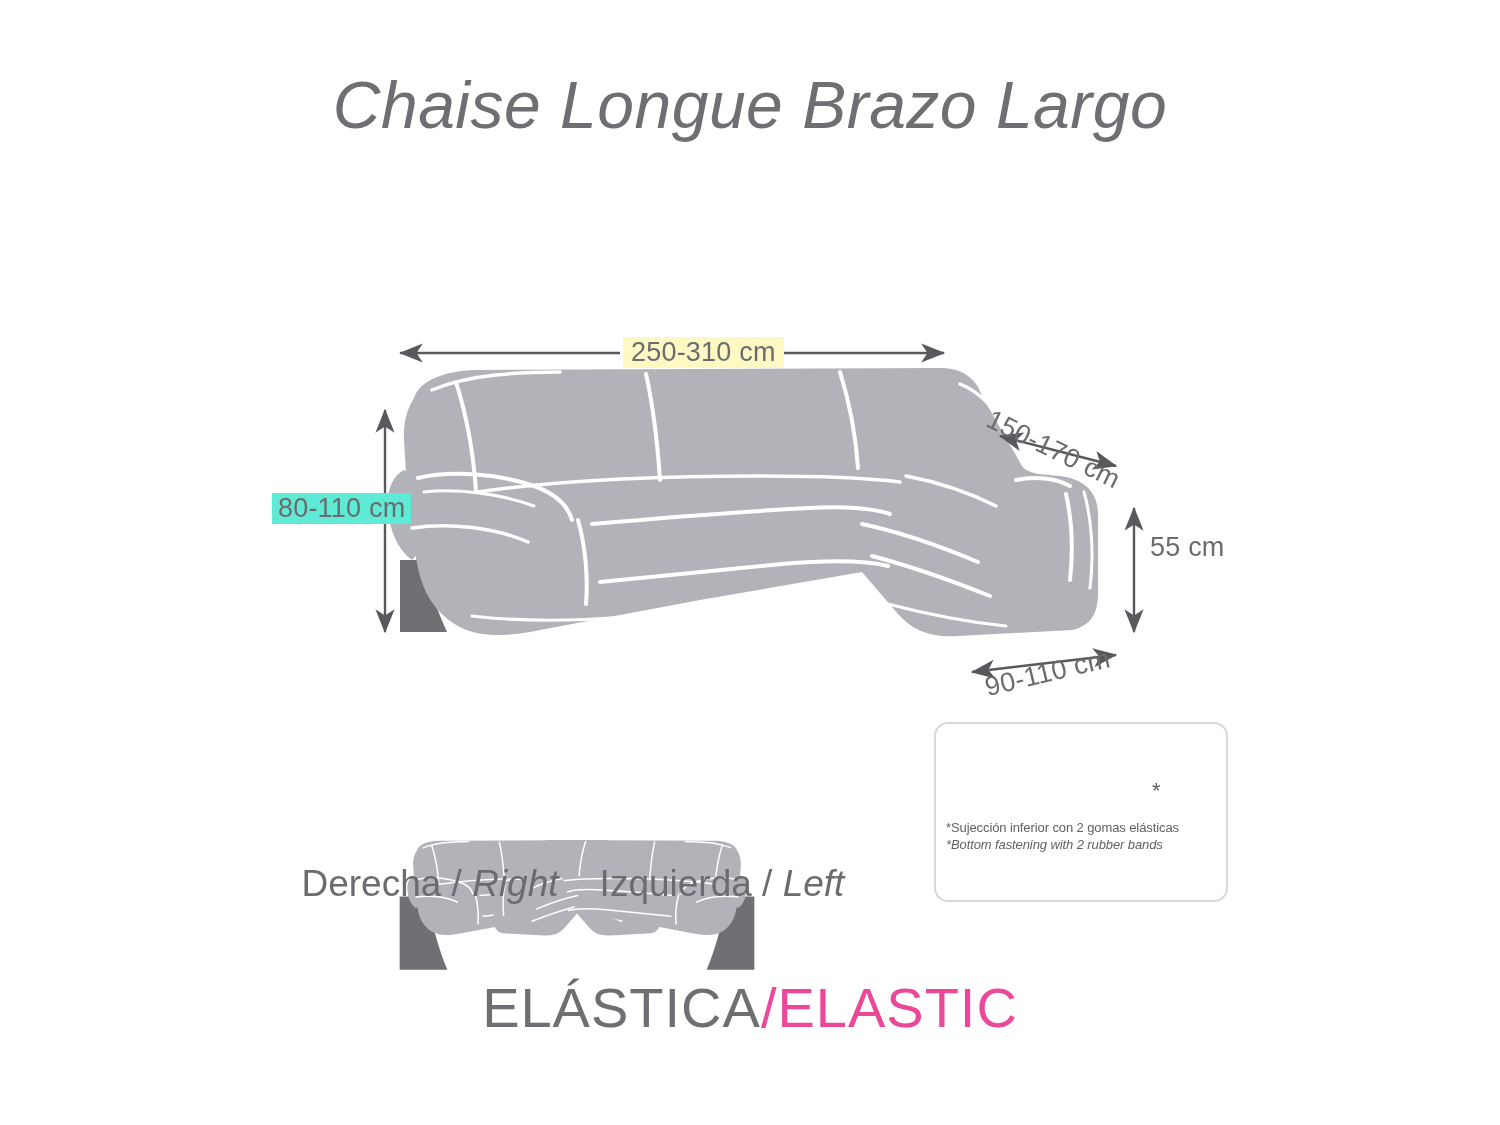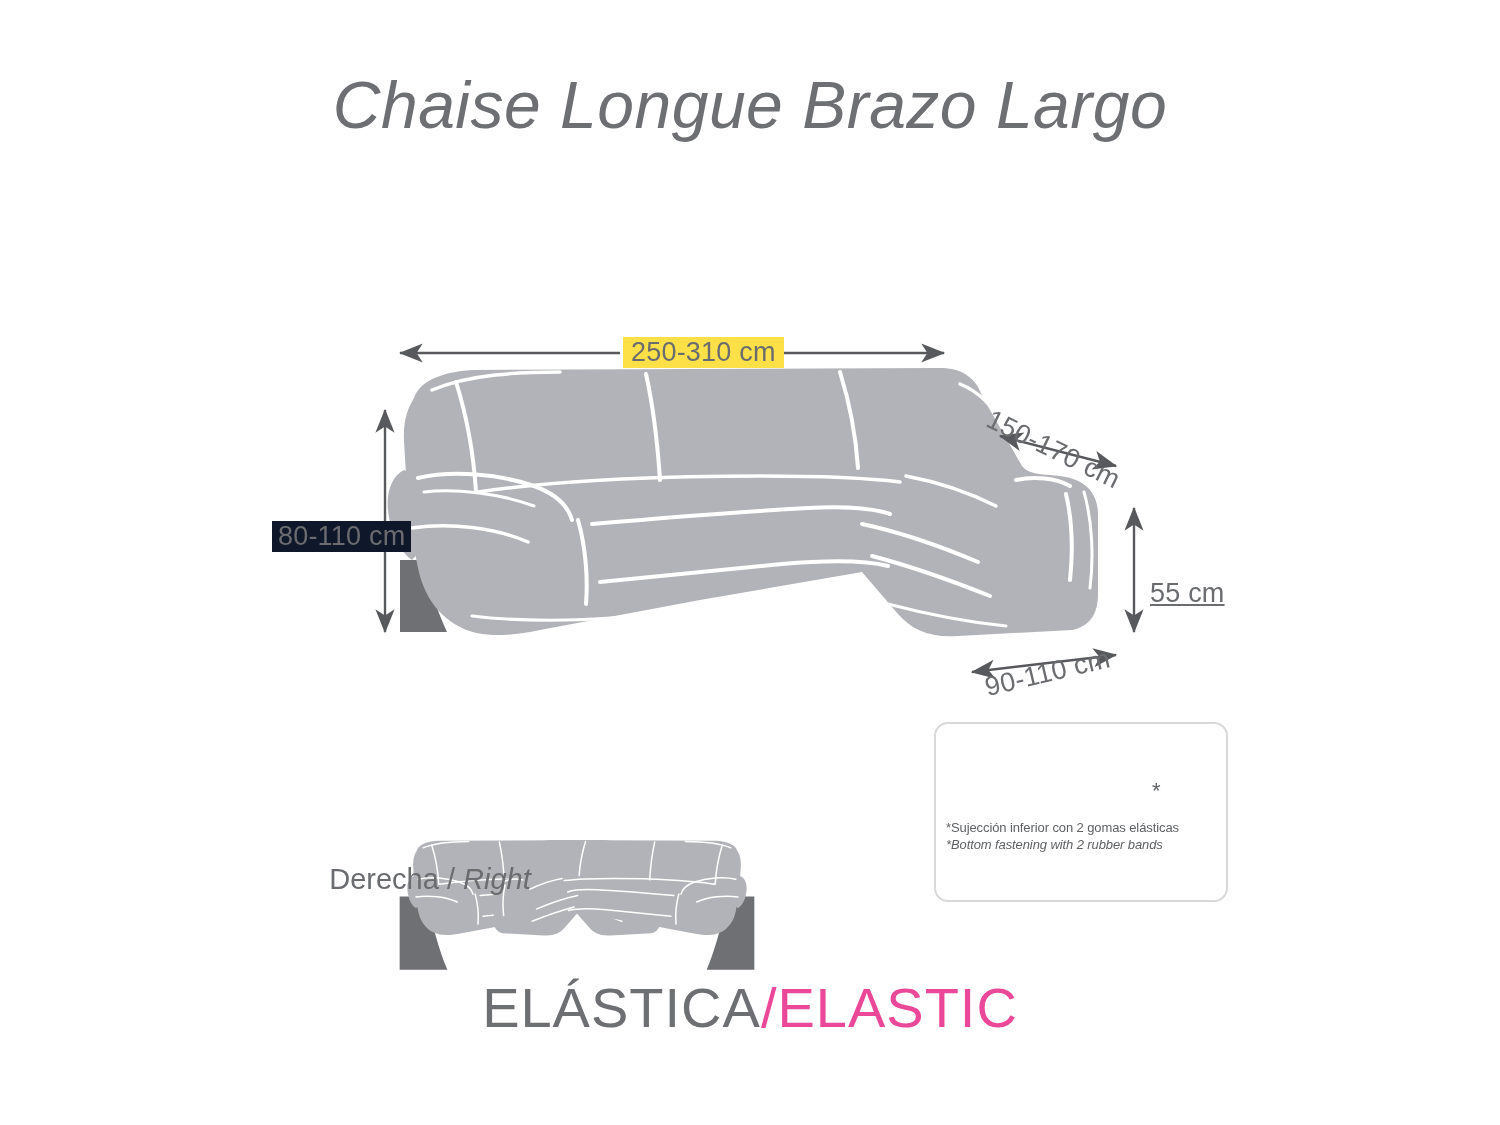--- a/index.html
+++ b/index.html
@@ -72,38 +72,38 @@
   }
 
   
   .dim-label {
     position: absolute;
     font-size: 27px;
     color: #6a6c6f;
     white-space: nowrap;
     letter-spacing: 0.2px;
   }
-  #dim-width-label  { left: 623px; top: 337px; background: #fde047; padding: 0 8px; }
-  #dim-height-label { left: 272px; top: 521px; background: #0f172a; padding: 0 6px; }
+  #dim-width-label  { left: 623px; top: 337px; background: #fef9c3; padding: 0 8px; }
+  #dim-height-label { left: 272px; top: 493px; background: #5eead4; padding: 0 6px; }
   #dim-depth-label  {
     left: 995px; top: 404px;
     transform: rotate(26deg);
     transform-origin: left top;
   }
-  #dim-chaise-height-label { left: 1150px; top: 578px; text-decoration: underline; }
+  #dim-chaise-height-label { left: 1150px; top: 532px; }
   #dim-chaise-width-label  {
     left: 982px; top: 673px;
     transform: rotate(-13.5deg);
     transform-origin: left top;
   }
 
   
   .variant-caption {
     position: absolute;
-    font-size: 29px;
+    font-size: 37px;
     color: #6a6c6f;
     white-space: nowrap;
     text-align: center;
   }
   .variant-caption .it { font-style: italic; }
   #caption-right { left: 280px; top: 863px; width: 300px; }
   #caption-left  { left: 572px; top: 863px; width: 300px; }
 
   
   #detail-box {
@@ -340,18 +340,22 @@
   <div class="dim-label" id="dim-width-label">250-310 cm</div>
   <div class="dim-label" id="dim-height-label">80-110 cm</div>
   <div class="dim-label" id="dim-depth-label">150-170 cm</div>
   <div class="dim-label" id="dim-chaise-height-label">55 cm</div>
   <div class="dim-label" id="dim-chaise-width-label">90-110 cm</div>
 
   <div class="variant-caption" id="caption-right">
     <span>Derecha /</span>
     <span class="it">Right</span>
   </div>
+  <div class="variant-caption" id="caption-left">
+    <span>Izquierda /</span>
+    <span class="it">Left</span>
+  </div>
 
   <div class="footer-block">
     <span class="footer-es">ELÁSTICA</span><span class="footer-en">/ELASTIC</span>
   </div>
 
 </div>
 
 </body></html>

